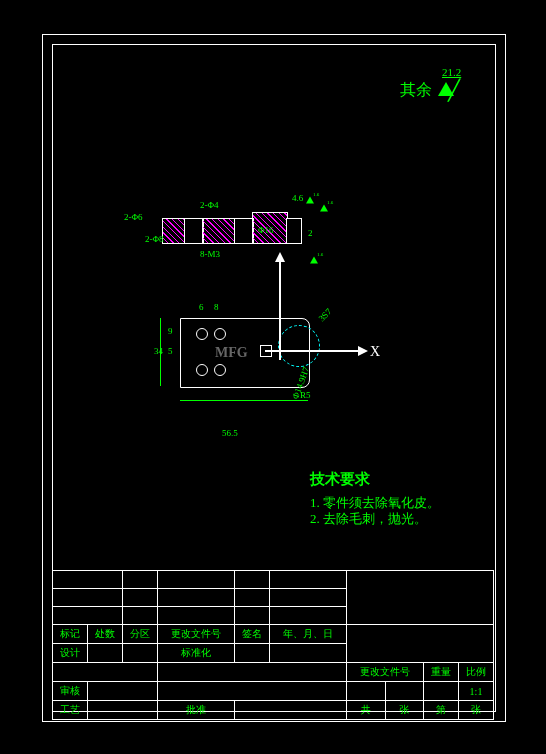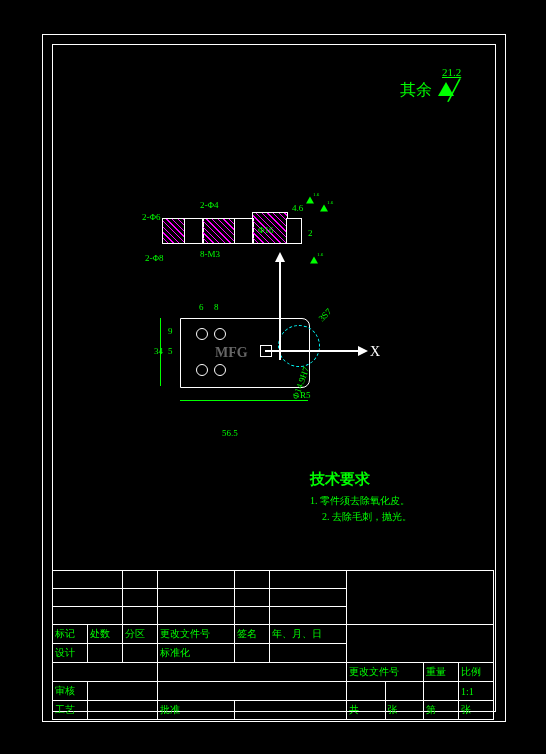--- a/index.html
+++ b/index.html
@@ -1,24 +1,24 @@
 <!DOCTYPE html>
 <html><head>
 <meta charset="utf-8">
 <style>
 body{margin:0;background:#000;font-family:SimSun,serif;width:546px;height:754px;position:relative;overflow:hidden}
 .frame{position:absolute;border:1px solid #fff}
 .outer{left:42px;top:34px;width:462px;height:686px}
 .inner{left:52px;top:44px;width:442px;height:666px}
-.txt{position:absolute;color:#0f0;font-size:10px}
+.txt{position:absolute;color:#0f0;font-size:13px}
 .white{color:#fff}
 .surf{position:absolute;color:#0f0}
 .tri{width:0;height:0;border-left:8px solid transparent;border-right:8px solid transparent;border-bottom:14px solid #0f0;display:inline-block}
 .tb{position:absolute;border:1px solid #fff}
-.tb td{border:1px solid #fff;color:#0f0;font-size:10px;padding:2px}
+.tb td{border:1px solid #fff;color:#0f0;font-size:10px;text-align:center;padding:2px}
 .arrow-y{position:absolute;left:279px;top:260px;width:2px;height:100px;background:#fff}
 .arrow-y::before{content:'';position:absolute;top:-8px;left:-4px;border-left:5px solid transparent;border-right:5px solid transparent;border-bottom:10px solid #fff}
 .arrow-x{position:absolute;left:265px;top:350px;width:95px;height:2px;background:#fff}
 .arrow-x::after{content:'';position:absolute;right:-8px;top:-4px;border-top:5px solid transparent;border-bottom:5px solid transparent;border-left:10px solid #fff}
 .rect{position:absolute;border:1px solid #fff}
 .hatch{background:repeating-linear-gradient(45deg,transparent,transparent 3px,#f0f 3px,#f0f 4px)}
 .dim{position:absolute;color:#0f0;font-size:9px}
 .dline{position:absolute;background:#0f0}
 .wm{position:absolute;left:215px;top:345px;color:#666;font-size:14px;font-weight:bold;z-index:5}
 .circ{position:absolute;border:1px solid #fff;border-radius:50%}
@@ -37,26 +37,26 @@
 </div>
 
 <div>
   <div class="rect hatch" style="left:162px;top:218px;width:22px;height:24px"></div>
   <div class="rect" style="left:184px;top:218px;width:18px;height:24px;background:#000"></div>
   <div class="rect hatch" style="left:202px;top:218px;width:32px;height:24px"></div>
   <div class="rect" style="left:234px;top:218px;width:18px;height:24px;background:#000"></div>
   <div class="rect hatch" style="left:252px;top:212px;width:34px;height:30px"></div>
   <div class="rect" style="left:286px;top:218px;width:14px;height:24px;background:#000"></div>
 
-  <div class="dim" style="left:142px;top:212px">2-Φ6</div>
+  <div class="dim" style="left:124px;top:212px">2-Φ6</div>
   <div class="dim" style="left:200px;top:200px">2-Φ4</div>
-  <div class="dim" style="left:145px;top:253px">2-Φ8</div>
+  <div class="dim" style="left:145px;top:234px">2-Φ8</div>
   <div class="dim" style="left:200px;top:249px">8-M3</div>
   <div class="dim" style="left:258px;top:225px">Φ16</div>
-  <div class="dim" style="left:292px;top:203px">4.6</div>
+  <div class="dim" style="left:292px;top:193px">4.6</div>
   <div class="dim" style="left:308px;top:228px">2</div>
 
   <div class="surf" style="left:302px;top:192px;transform:scale(0.5)">
     <span class="tri"></span><span style="position:absolute;left:14px;top:-10px;font-size:10px">1.6</span>
   </div>
   <div class="surf" style="left:306px;top:252px;transform:scale(0.5)">
     <span class="tri"></span><span style="position:absolute;left:14px;top:-10px;font-size:10px">1.6</span>
   </div>
   <div class="surf" style="left:316px;top:200px;transform:scale(0.5)">
     <span class="tri"></span><span style="position:absolute;left:14px;top:-10px;font-size:10px">1.6</span>
@@ -88,21 +88,21 @@
 
   <div class="dline" style="left:180px;top:400px;width:128px;height:1px"></div>
   <div class="dline" style="left:160px;top:318px;width:1px;height:68px"></div>
 </div>
 
 <div class="wm">MFG</div>
 
 <div>
   <div class="txt" style="left:310px;top:470px;font-size:15px;font-weight:bold">技术要求</div>
   <div class="txt" style="left:310px;top:494px">1. 零件须去除氧化皮。</div>
-  <div class="txt" style="left:322px;top:510px">2. 去除毛刺，抛光。</div>
+  <div class="txt" style="left:310px;top:510px">2. 去除毛刺，抛光。</div>
 </div>
 
 <div>
 <table class="tb" style="left:52px;top:570px;width:442px;border-collapse:collapse">
 <tbody>
         <tr style="height:18px">
           <td colspan="2"></td>
           <td></td>
           <td></td>
           <td></td>

